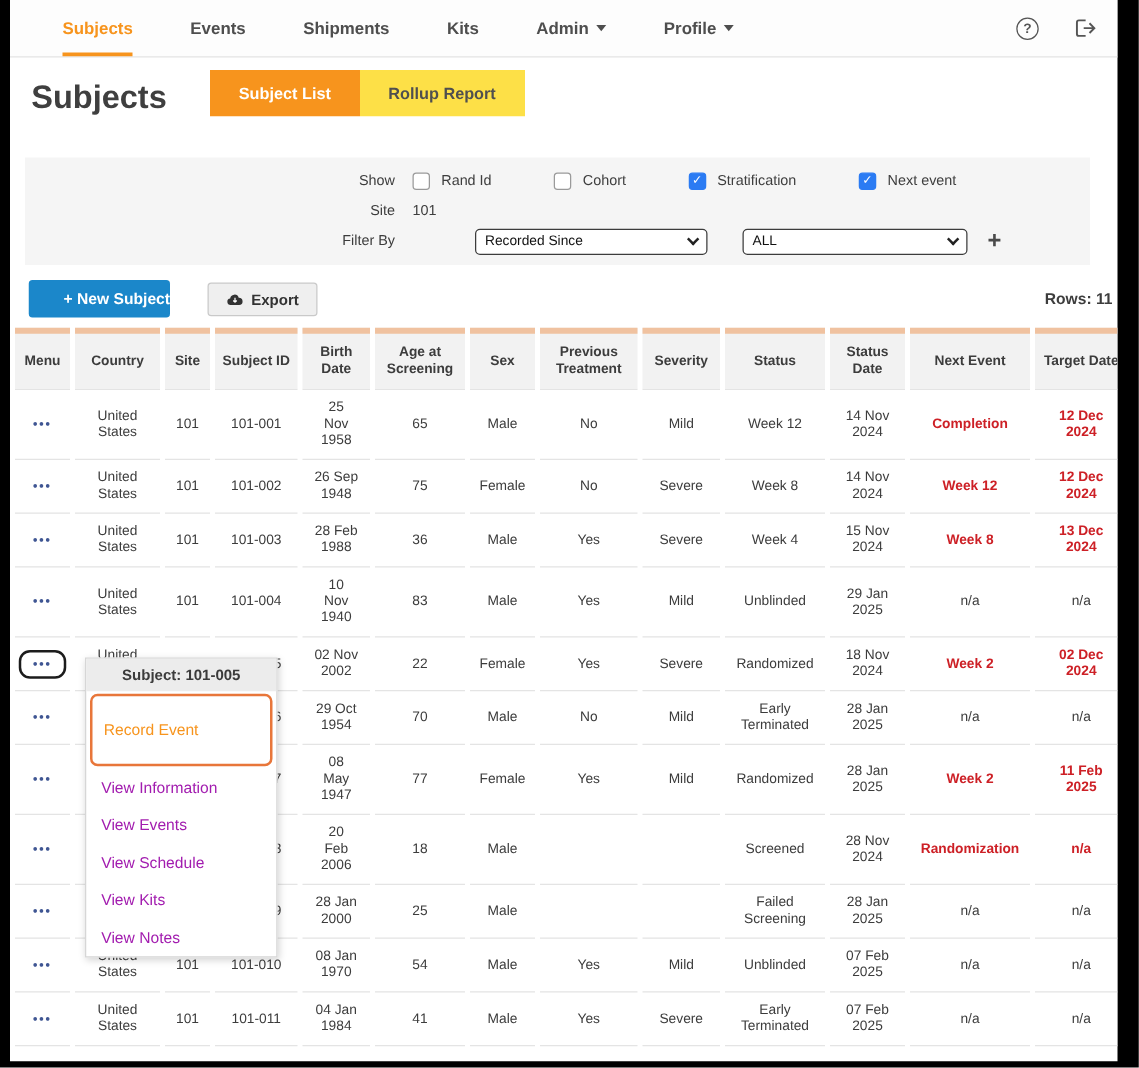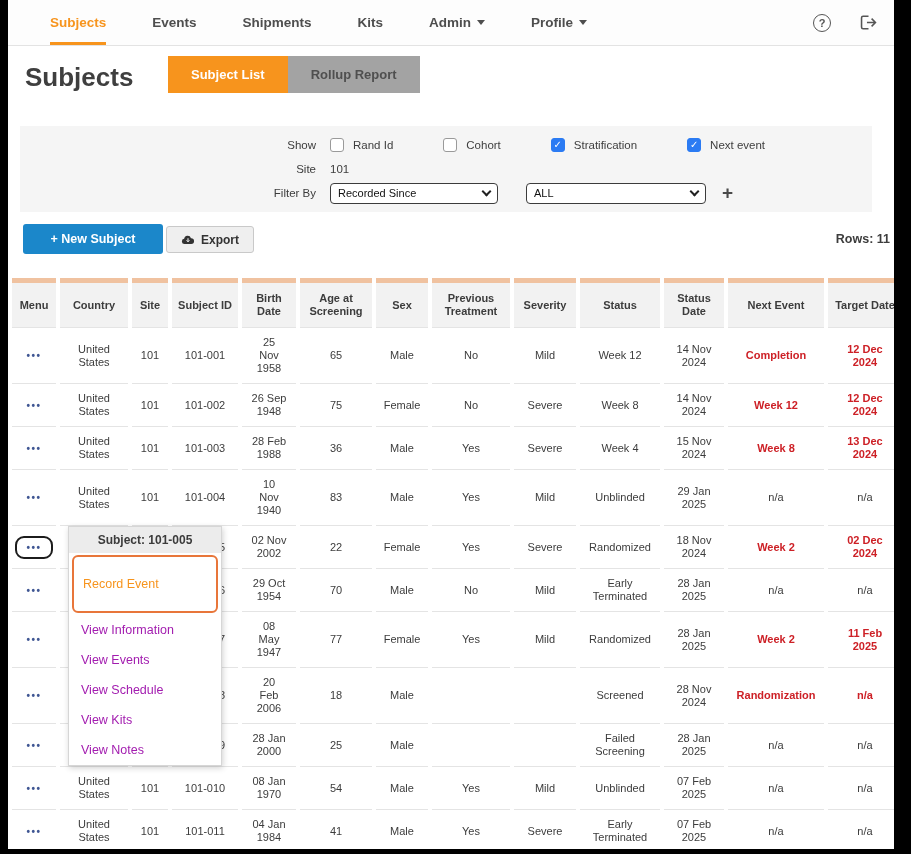--- a/index.html
+++ b/index.html
@@ -25,59 +25,59 @@
                font-size:11px; font-weight:bold; color:#555; cursor:pointer; }
   .logout-icon { cursor:pointer; display:flex; align-items:center; }
 
   
   .page-head { position:relative; height:66px; }
   .page-title { position:absolute; left:17px; top:16px; font-size:26px; font-weight:600; color:#3f3f3f; }
   .tab-group { position:absolute; left:160px; top:10px; display:flex; }
   .tab-btn { height:37px; display:flex; align-items:center; padding:0 23px;
              font-size:13px; font-weight:bold; cursor:pointer; }
   .tab-btn.active { background:#f7941d; color:#fff; }
-  .tab-btn.inactive { background:#a3a3a3; color:#4f4f4f; }
+  .tab-btn.inactive { background:#fde047; color:#4f4f4f; }
 
   
   .filter-panel { position:absolute; left:12px; top:126px; width:852px; height:86px;
                   background:#f5f5f5; font-size:11.5px; color:#3e3e3e; }
   .f-row { position:absolute; left:0; right:0; display:flex; align-items:center; }
   .f-label { width:296px; text-align:right; margin-right:14px; font-weight:normal; color:#3c3c3c; }
   .row-show { top:12px; }
   .row-site { top:37px; }
   .row-filter { top:56px; }
   .cb-group { display:flex; align-items:center; gap:50px; }
   .cb-group label { display:flex; align-items:center; gap:9px; cursor:pointer;text-align:center; }
   .cb { width:14px; height:14px; border:1.5px solid #9a9a9a; border-radius:3px; background:#fff;
         display:flex; align-items:center; justify-content:center;
         font-size:10px; color:#fff; line-height:1; }
   .cb.checked { background:#2b7bf3; border-color:#2b7bf3; }
   .dd { height:21px; background:#fff; border:1.3px solid #3c3c3c; border-radius:4px;
         display:flex; align-items:center; justify-content:space-between;
         padding:0 7px; font-size:11px; color:#111; cursor:pointer; }
-  .dd-1 { width:168px; }
+  .dd-1 { width:186px; margin-left:50px; }
   .dd-2 { width:180px; margin-left:28px; }
   .chev { width:7px; height:7px; border-right:2px solid #222; border-bottom:2px solid #222;
           transform:rotate(45deg); margin-top:-4px; }
   .add-filter { margin-left:16px; font-size:19px; font-weight:bold; color:#4a4a4a; cursor:pointer; }
 
   
   .actions { position:absolute; left:0; top:222px; width:886px; height:34px; }
-  .btn-new { position:absolute; left:15px; top:2px; width:140px; height:30px;
+  .btn-new { position:absolute; left:15px; top:2px; width:113px; height:30px;
              background:#1b87ca; color:#fff; border:none; border-radius:3px;
-             font-family:inherit; font-size:12.5px; font-weight:bold; cursor:pointer; }
+             font-family:inherit; font-size:12.5px; font-weight:bold; cursor:pointer;text-align:right; }
   .btn-export { position:absolute; left:158px; top:4px; height:27px; padding:0 14px;
                 background:#efefef; color:#333; border:1px solid #c9c9c9; border-radius:3px;
                 font-family:inherit; font-size:12px; font-weight:600; cursor:pointer;
                 display:flex; align-items:center; gap:6px; }
   .rows-count { position:absolute; right:4px; top:10px; font-size:12.5px; font-weight:bold; color:#3d3d3d; }
 
   
   .table-wrap { position:absolute; left:0; top:262px; width:886px; bottom:0; overflow:hidden; }
-  table { border-collapse:separate; border-spacing:4px 0; table-layout:fixed; width:898px;margin-top:16px; }
+  table { border-collapse:separate; border-spacing:4px 0; table-layout:fixed; width:898px; }
   col:nth-child(1){width:44px} col:nth-child(2){width:68px} col:nth-child(3){width:36px}
   col:nth-child(4){width:66px} col:nth-child(5){width:54px} col:nth-child(6){width:72px}
   col:nth-child(7){width:52px} col:nth-child(8){width:78px} col:nth-child(9){width:62px}
   col:nth-child(10){width:80px} col:nth-child(11){width:60px} col:nth-child(12){width:96px}
   col:nth-child(13){width:74px}
   th { border-top:5px solid #f0c2a0; background:#f2f2f2; padding:9px 1px;
        font-size:11px; font-weight:bold; color:#3c3c3c; text-align:center;
        line-height:13px; vertical-align:middle; }
   td { padding:8px 1px; border-top:1px solid #e4e4e4; font-size:11px; color:#3c3c3c;
        text-align:center; vertical-align:middle; line-height:13px; background:#fff; }

